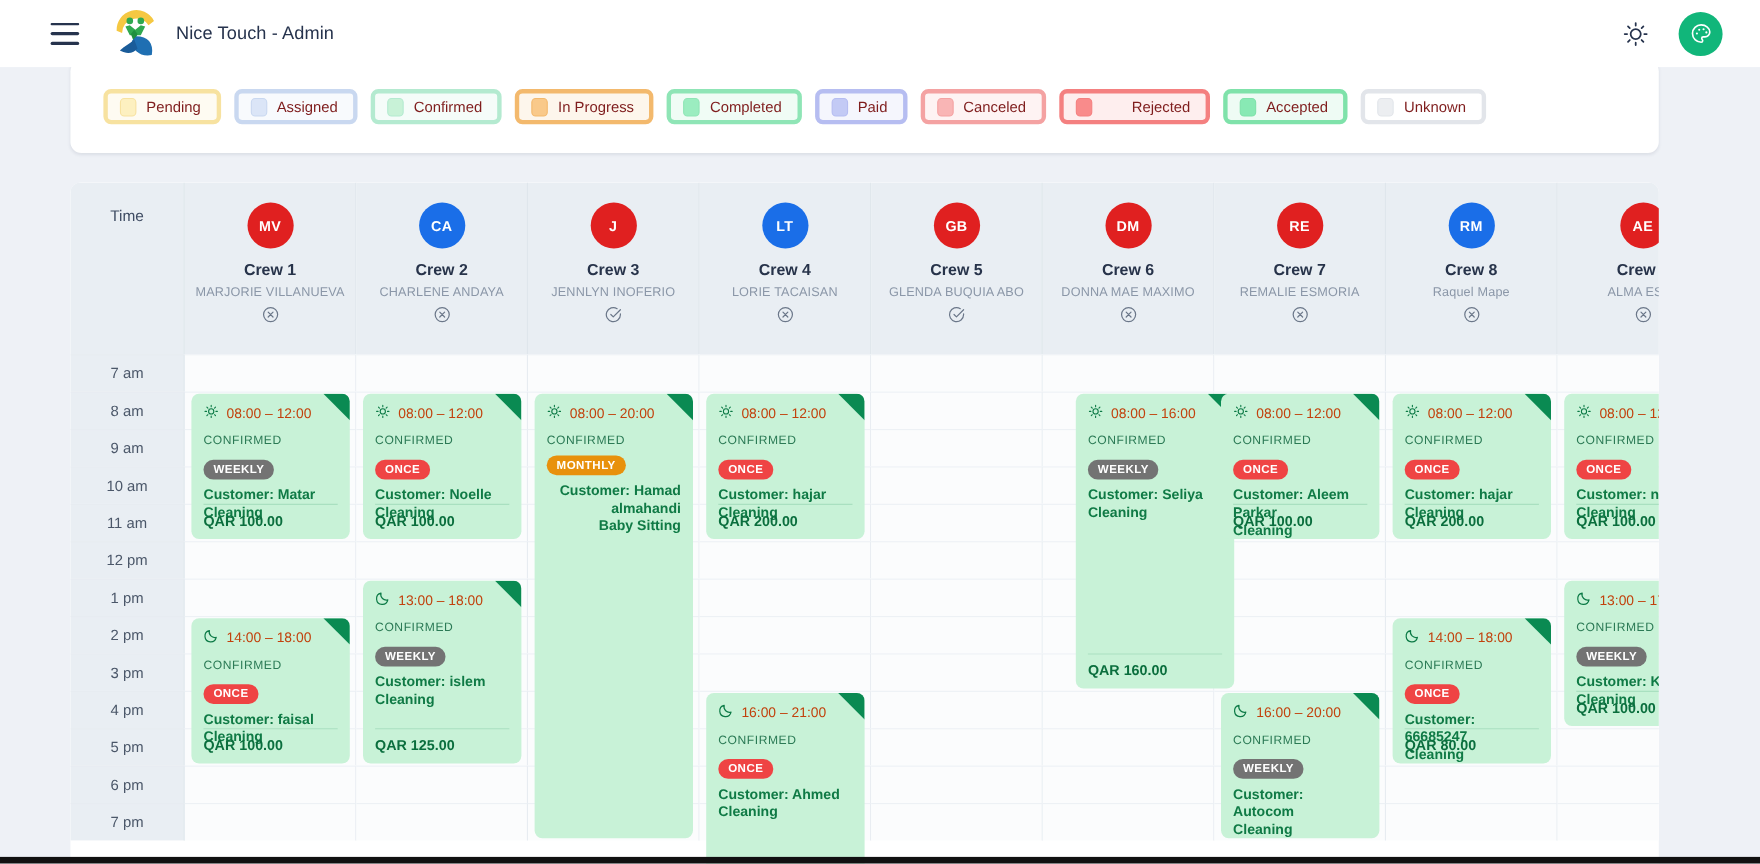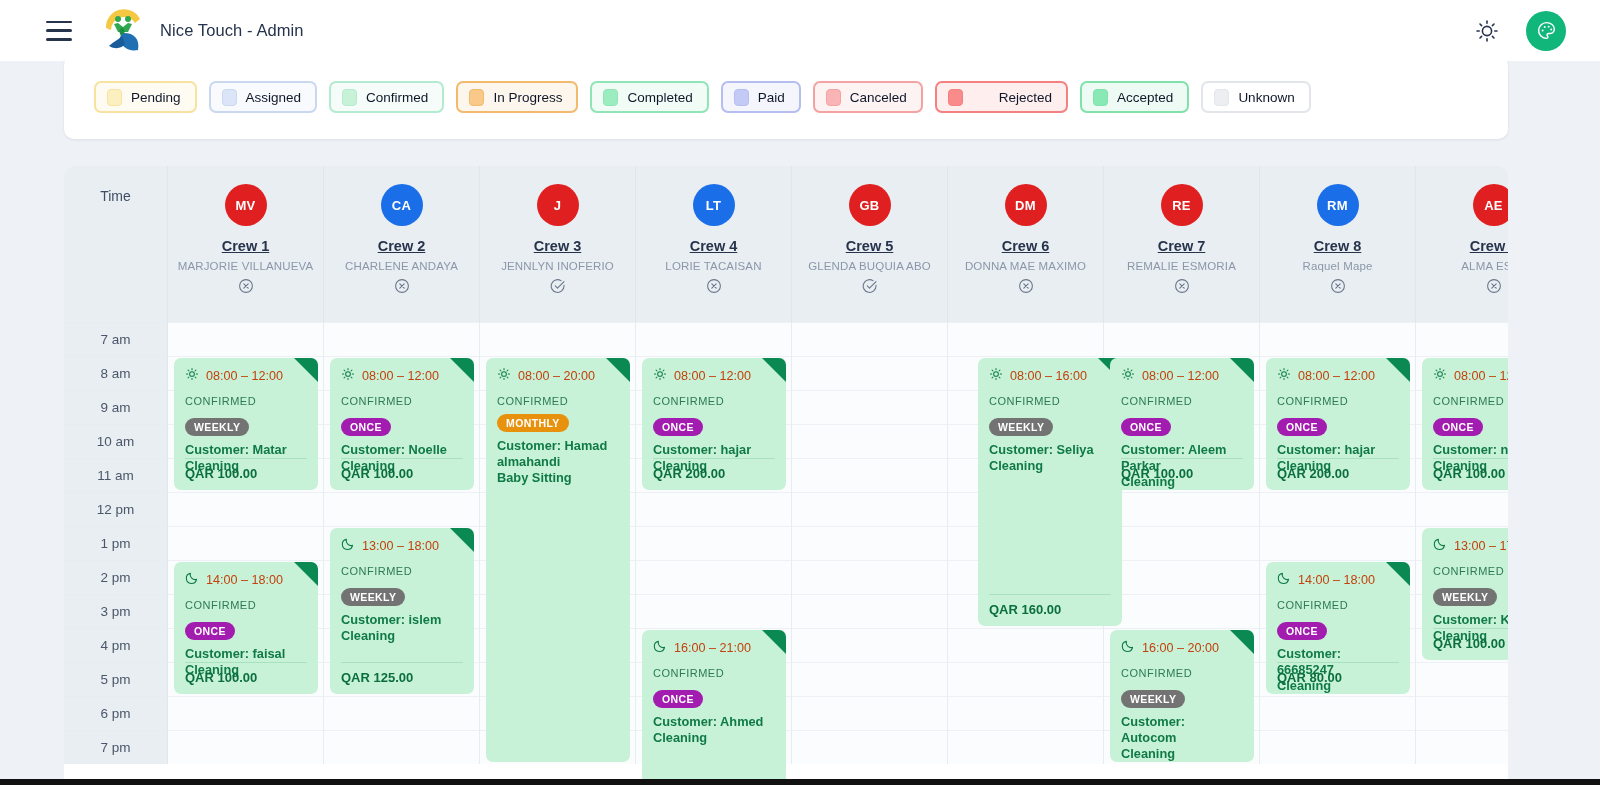--- a/index.html
+++ b/index.html
@@ -34,43 +34,43 @@
   
   .legend-card {
     position: absolute; left: 64px; top: 55px; width: 1444px; height: 84px;
     background: #fff; border-radius: 10px;
     box-shadow: 0 1px 3px rgba(30,45,80,.09);
     display: flex; align-items: center; padding-left: 30px; gap: 12px;
   }
   .legend-chip {
     display: inline-flex; align-items: center; gap: 9px;
     height: 32px; padding: 0 14px 0 11px;
-    border-radius: 7px; border: 2px solid #701a75;
-    font-size: 13.5px; color: #0f172a; white-space: nowrap;
+    border-radius: 7px; border: 4px solid #701a75;
+    font-size: 13.5px; color: #7f1d1d; white-space: nowrap;
     cursor: pointer; background: #fff;
   }
   .legend-sw { width: 15px; height: 17px; border-radius: 4px; display: block; }
 
   
   .cal-wrap {
     position: absolute; left: 64px; top: 166px; width: 1444px; height: 619px;
     background: #fff; border-radius: 9px 9px 0 0; overflow: hidden;
   }
   .cal-grid { display: grid; grid-template-columns: 104px repeat(9, 156px); width: 1508px; }
 
   .hd { background: #e9eef3; border-right: 1px solid #dfe6ec; height: 156px; }
   .hd.time-hd { display: flex; align-items: flex-start; justify-content: center; padding-top: 22px;
     font-size: 14px; color: #3f4c63; }
   .hd.crew { display: flex; flex-direction: column; align-items: center; padding-top: 18px; }
   .avatar {
     width: 42px; height: 42px; border-radius: 50%; color: #fff;
     display: flex; align-items: center; justify-content: center;
     font-size: 13px; font-weight: bold; letter-spacing: .3px;
   }
-  .crew-name { margin-top: 12px; font-size: 14.5px; font-weight: bold; color: #27334a; text-decoration: underline; }
+  .crew-name { margin-top: 12px; font-size: 14.5px; font-weight: bold; color: #27334a; }
   .crew-person { margin-top: 6px; font-size: 11.5px; color: #8b97a8; letter-spacing: .15px; white-space: nowrap; }
   .crew-status { margin-top: 6px; width: 16px; height: 16px; cursor: pointer; }
 
   .tcell {
     height: 34px; border-right: 1px solid #dfe6ec; border-top: 1px solid #e7ecf1;
     background: #e9eef3; display: flex; align-items: center; justify-content: center;
     font-size: 13.5px; color: #4b5769;
   }
   .gcell { height: 34px; border-right: 1px solid #e7ecf1; border-top: 1px solid #edf1f5;
     background: #fbfcfd; }
@@ -84,21 +84,21 @@
   .ev .corner {
     position: absolute; top: 0; right: 0; width: 0; height: 0;
     border-top: 24px solid #0a8a52; border-left: 24px solid transparent;
   }
   .ev-time { display: flex; align-items: center; gap: 7px; font-size: 12.6px;
     font-weight: normal; color: #c2410c; }
   .ev-row { margin-top: 11px; display: flex; align-items: center; gap: 11px; flex-wrap: wrap; }
   .ev-status { font-size: 11px; letter-spacing: .5px; color: #2b7a55; }
   .pill { font-size: 10.5px; font-weight: bold; color: #fff; border-radius: 10px;
     padding: 3px 9px; letter-spacing: .4px; display: inline-block; }
-  .pill.once { background: #a21caf; }
+  .pill.once { background: #ef4444; }
   .pill.weekly { background: #737373; }
   .pill.monthly { background: #e8910c; }
   .ev-cust { margin-top: 6px; font-size: 12.8px; font-weight: bold; color: #0f7a45; line-height: 1.25; }
   .ev-serv { font-size: 12.8px; font-weight: bold; color: #0f7a45; line-height: 1.25; }
   .ev-price { position: absolute; left: 11px; bottom: 9px; right: 11px;
     font-size: 13px; font-weight: bold; color: #0a6e3d; padding-top: 7px;
     border-top: 1px solid rgba(12,130,75,.16); }
 
   .scroll-strip { position: absolute; left: 0; bottom: 0; width: 1600px; height: 6px; background: #111; }
 </style>
@@ -482,21 +482,21 @@
           <span>13:00 – 18:00</span>
         </div>
         <div class="ev-row">
           <span class="ev-status">CONFIRMED</span>
           <span class="pill weekly">WEEKLY</span>
         </div>
         <div class="ev-cust">Customer: islem</div>
         <div class="ev-serv">Cleaning</div>
         <div class="ev-price">QAR 125.00</div>
       </div>
-      <div class="ev nolinebottom" style="left: 318px; top: 36px; width: 144px; height: 404px;">
+      <div class="ev nolinebottom" style="left: 318px; top: 36px; width: 144px; height: 404px; text-align: right;">
         <div class="corner"></div>
         <div class="ev-time">
           <span><svg viewBox="0 0 16 16" width="14" height="14" fill="none" stroke="#0c7a46" stroke-width="1.15" stroke-linecap="round">
               <circle cx="8" cy="8" r="2.7"></circle>
               <path d="M8 1.6v1.5M8 12.9v1.5M1.6 8h1.5M12.9 8h1.5M3.5 3.5l1.05 1.05M11.45 11.45L12.5 12.5M12.5 3.5l-1.05 1.05M4.55 11.45L3.5 12.5"></path>
             </svg></span>
           <span>08:00 – 20:00</span>
         </div>
         <div class="ev-row">
           <span class="ev-status">CONFIRMED</span>

